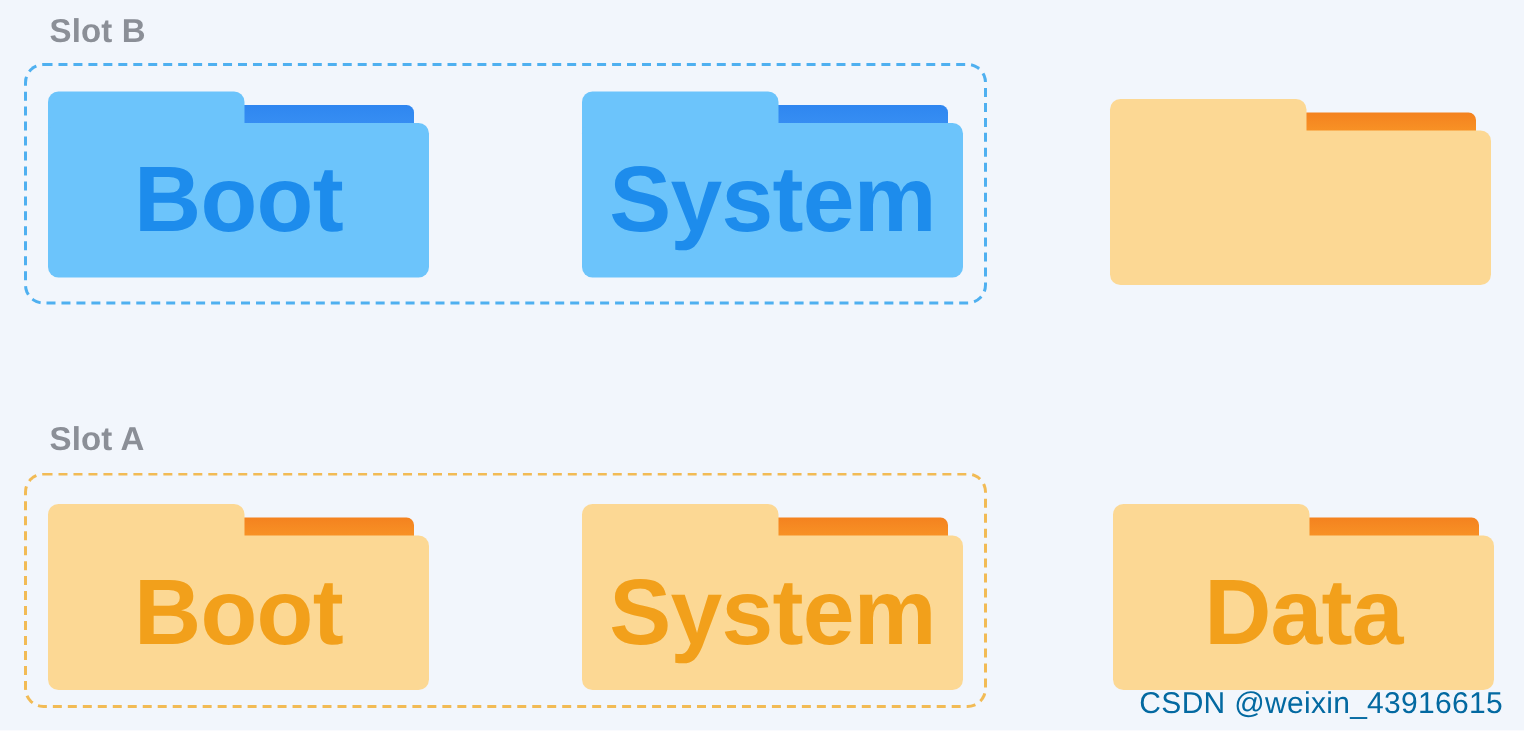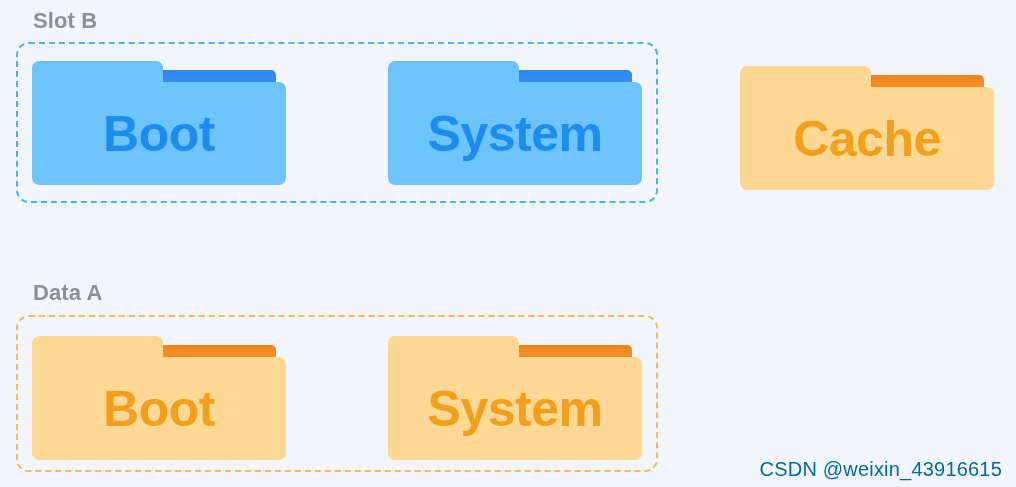--- a/index.html
+++ b/index.html
@@ -86,21 +86,21 @@
   }
   .folder .caption {
     position: absolute;
     left: 0;
     top: 21px;
     width: 254px;
     height: 103px;
     display: flex;
     align-items: center;
     justify-content: center;
-    font-size: 50px;
+    font-size: 62px;
     font-weight: 700;
     letter-spacing: -0.5px;
     line-height: 1;
     white-space: nowrap;
   }
 
   
   .folder.blue .tab-front { background: #6CC4FB; }
   .folder.blue .tab-back  { background: linear-gradient(180deg, #2F86F0 0%, #3E97F5 100%); }
   .folder.blue .body      { background: #6CC4FB; }
@@ -152,37 +152,42 @@
     <div class="tab-back"></div>
     <div class="tab-front"></div>
     <div class="body"></div>
     <div class="caption">System</div>
   </div>
 
   <div class="folder amber" id="folder-cache">
     <div class="tab-back"></div>
     <div class="tab-front"></div>
     <div class="body"></div>
-    <div class="caption">Cache</div>
   </div>
 
-  <div class="slot-label" id="slot-a-label">Data A</div>
+  <div class="slot-label" id="slot-a-label">Slot A</div>
 
   <div class="slot-box" id="slot-a-box"></div>
 
   <div class="folder amber" id="folder-a-boot">
     <div class="tab-back"></div>
     <div class="tab-front"></div>
     <div class="body"></div>
     <div class="caption">Boot</div>
   </div>
 
   <div class="folder amber" id="folder-a-system">
     <div class="tab-back"></div>
     <div class="tab-front"></div>
     <div class="body"></div>
     <div class="caption">System</div>
   </div>
 
+  <div class="folder amber" id="folder-data">
+    <div class="tab-back"></div>
+    <div class="tab-front"></div>
+    <div class="body"></div>
+    <div class="caption">Data</div>
+  </div>
 
   <div id="watermark">CSDN @weixin_43916615</div>
 
 </div>
 
 </body></html>

